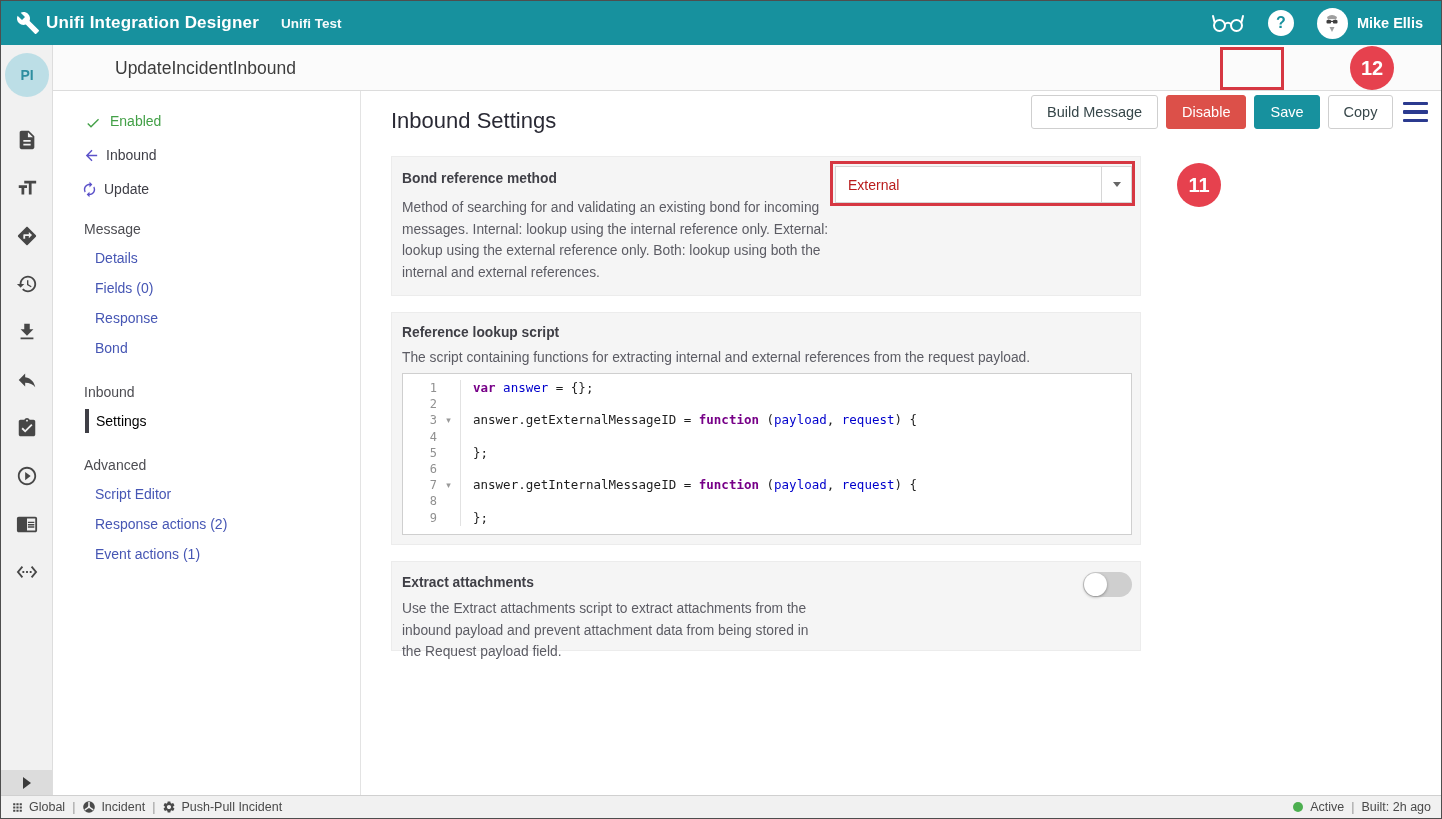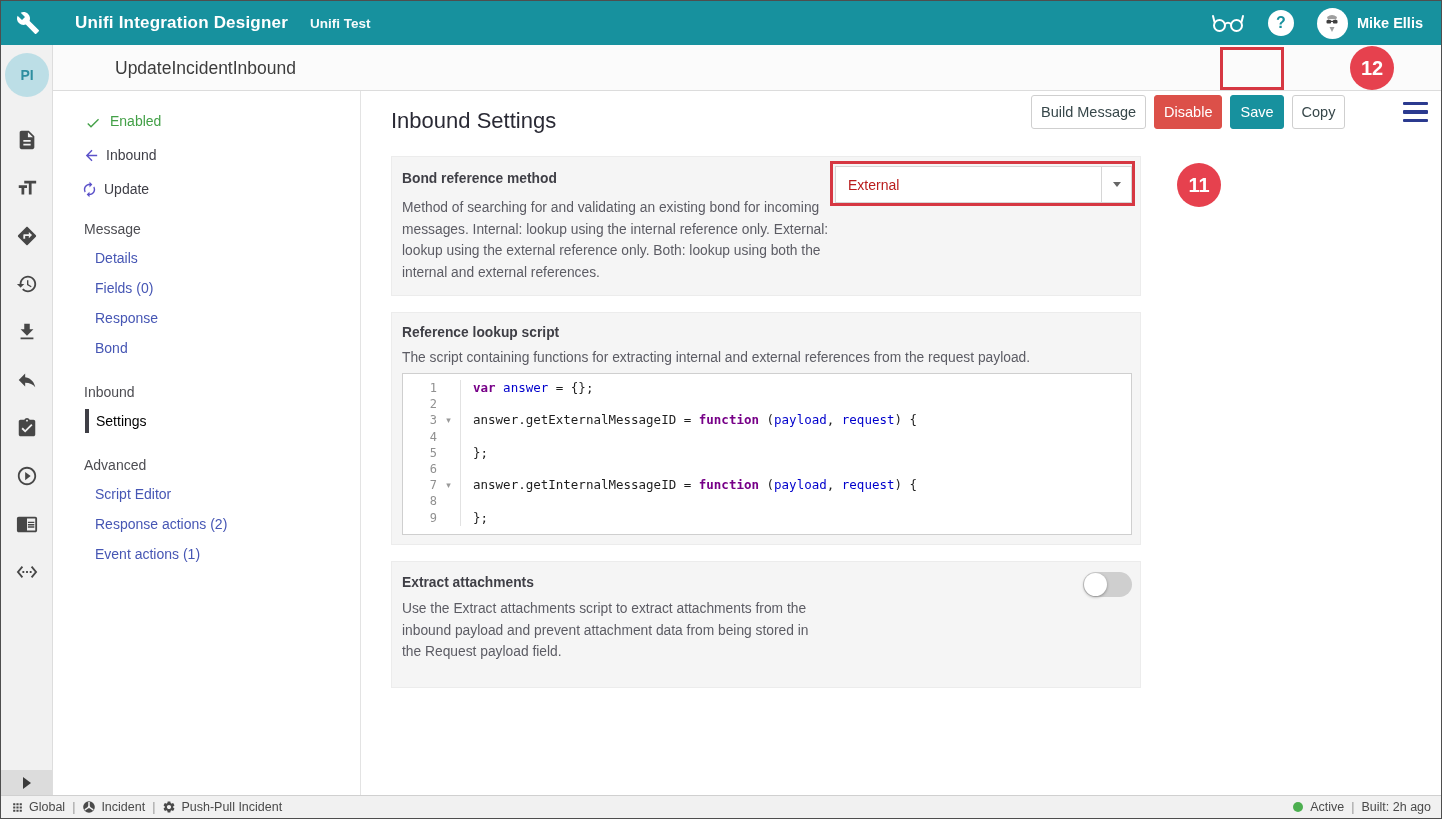--- a/index.html
+++ b/index.html
@@ -2,35 +2,35 @@
 <html><head>
 <meta charset="utf-8">
 <style>
   * { margin:0; padding:0; box-sizing:border-box; }
   body { font-family:"Liberation Sans", sans-serif; background:#e9e9e9; }
   .app { position:relative; width:1442px; height:819px; background:#fff; border:1px solid #4e4e4e; overflow:hidden; }
 
   
   .topbar { position:absolute; left:0; top:0; width:100%; height:44px; background:#17919E; display:flex; align-items:center; color:#fff; }
   .topbar .logo { margin-left:15px; width:24px; height:24px; }
-  .app-title { margin-left:35px; font-size:17px; font-weight:bold; letter-spacing:.2px; }
+  .app-title { margin-left:6px; font-size:17px; font-weight:bold; letter-spacing:.2px; }
   .workspace { margin-left:22px; font-size:13.5px; font-weight:bold; opacity:.96; }
   .topbar-right { margin-left:auto; margin-right:18px; display:flex; align-items:center; gap:23px; }
   .help-circle { width:26px; height:26px; border-radius:50%; background:#fff; color:#17919E; font-weight:bold; font-size:16px; display:flex; align-items:center; justify-content:center; }
   .user-chip { display:flex; align-items:center; gap:9px; }
   .user-avatar { width:31px; height:31px; border-radius:50%; background:#fff; overflow:hidden; display:flex; align-items:center; justify-content:center; }
   .user-name { font-size:14.5px; font-weight:bold; }
 
   
   .subheader { position:absolute; left:0; top:44px; width:100%; height:46px; background:#FBFBFB; border-bottom:1px solid #DCDCDC; }
   .pi-avatar { position:absolute; left:4px; top:52px; width:44px; height:44px; border-radius:50%; background:#BCDEE6; color:#2F8EA0; font-weight:bold; font-size:14px; display:flex; align-items:center; justify-content:center; z-index:5; }
   .doc-icon { position:absolute; left:86px; top:57px; }
   .doc-title { position:absolute; left:114px; top:0; line-height:46px; font-size:17.5px; color:#3C3C3C; }
   .btn-row { position:absolute; top:50px; left:1030px; display:flex; gap:8px; }
-  .btn { height:34px; border:1px solid #CFCFCF; background:#fff; border-radius:3px; font-size:14.5px; color:#37474A; padding:0 9px; display:flex; align-items:center; font-family:"Liberation Sans",sans-serif; }
+  .btn { height:34px; border:1px solid #CFCFCF; background:#fff; border-radius:3px; font-size:14.5px; color:#37474A; padding:0 15px; display:flex; align-items:center; font-family:"Liberation Sans",sans-serif; }
   .btn-danger { background:#DC5049; border-color:#DC5049; color:#fff; }
   .btn-primary { background:#17919E; border-color:#17919E; color:#fff; }
   .hamburger { position:absolute; left:1402px; top:57px; width:25px; height:20px; display:flex; flex-direction:column; justify-content:space-between; cursor:pointer; }
   .hamburger div { height:3.2px; background:#2B3A8F; border-radius:1px; }
 
   
   .anno-circle { position:absolute; width:44px; height:44px; border-radius:50%; background:#E6414E; color:#fff; font-size:20px; font-weight:bold; display:flex; align-items:center; justify-content:center; z-index:9; }
   .anno-box { position:absolute; border:3px solid #D63742; z-index:8; pointer-events:none; }
 
   
@@ -272,21 +272,21 @@
           </div>
           <div class="code-row">
             <span class="line-num">9</span>
             <span class="fold"></span>
             <span class="code-text"><span class="tok-pl">};</span></span>
           </div>
         </div>
     </div>
   </div>
 
-  <div class="card" style="top:560px; height:127px;">
+  <div class="card" style="top:560px; height:90px;">
     <div class="card-label" style="top:13px;">Extract attachments</div>
     <div class="card-desc" style="top:36px; width:425px;">Use the Extract attachments script to extract attachments from the inbound payload and prevent attachment data from being stored in the Request payload field.</div>
     <div class="toggle">
         <div class="toggle-knob"></div>
       </div>
   </div>
 
   <div class="statusbar">
     <div class="left">
       <span class="sb-item">

